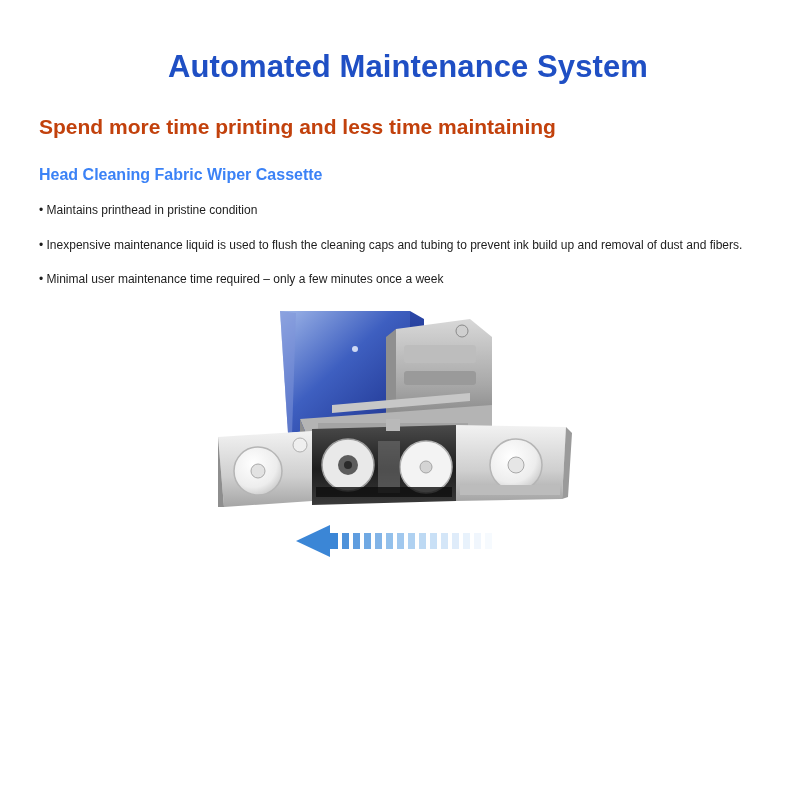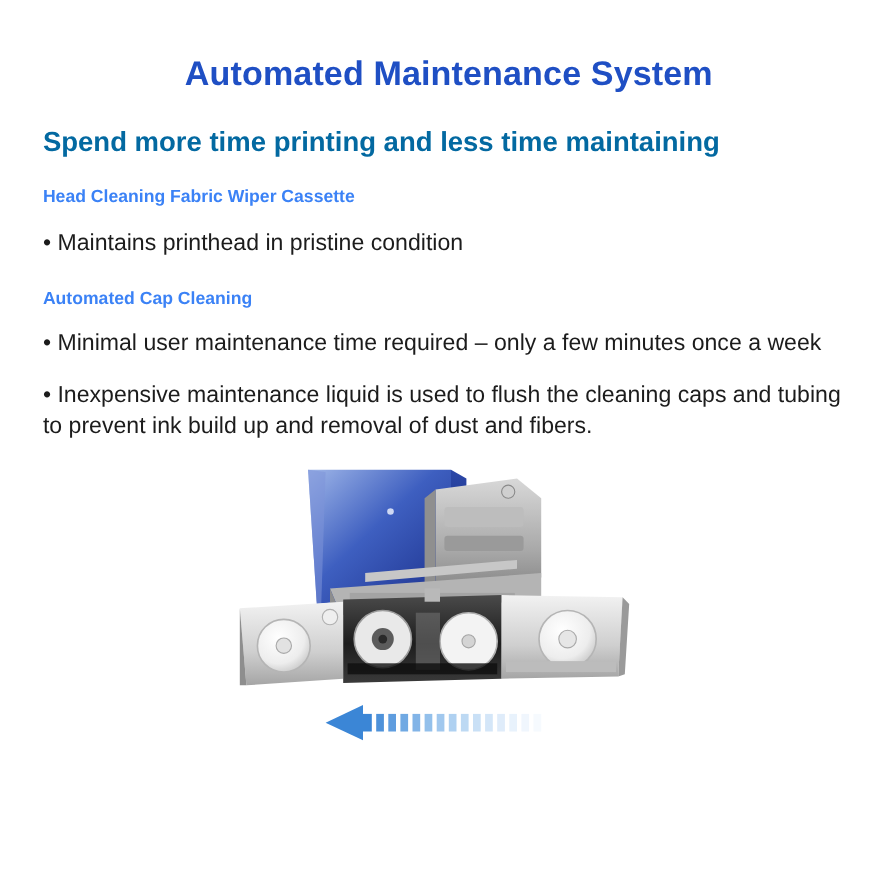--- a/index.html
+++ b/index.html
@@ -24,35 +24,35 @@
   .title {
     text-align: center;
     color: #1f4fc4;
     font-size: 31px;
     font-weight: bold;
     letter-spacing: 0.1px;
     margin: 10px 0 0 0;
     line-height: 1.1;
   }
   .subtitle {
-    font-size: 25px;
+    font-size: 21px;
     font-weight: bold;
-    color: #0369a1;
+    color: #c2410c;
     margin: 30px 0 0 3px;
     line-height: 1.2;
   }
   .section-heading {
     font-size: 16px;
     font-weight: bold;
     color: #3b82f6;
     margin: 26px 0 0 3px;
     line-height: 1.2;
   }
   .bullet {
-    font-size: 21px;
+    font-size: 12px;
     color: #1c1c1c;
     margin: 18px 0 0 3px;
     line-height: 1.38;
     max-width: 730px;
   }
   .bullet.tight {
     margin-top: 17px;
   }
   .artwork {
     position: relative;
@@ -70,23 +70,22 @@
 
 <div class="slide">
 
   <h1 class="title">Automated Maintenance System</h1>
 
   <h2 class="subtitle">Spend more time printing and less time maintaining</h2>
 
   <h3 class="section-heading">Head Cleaning Fabric Wiper Cassette</h3>
   <p class="bullet">• Maintains printhead in pristine condition</p>
 
-  <h3 class="section-heading">Automated Cap Cleaning</h3>
+  <p class="bullet">• Inexpensive maintenance liquid is used to flush the cleaning caps and tubing to prevent ink build up and removal of dust and fibers.</p>
   <p class="bullet tight">• Minimal user maintenance time required – only a few minutes once a week</p>
-  <p class="bullet">• Inexpensive maintenance liquid is used to flush the cleaning caps and tubing to prevent ink build up and removal of dust and fibers.</p>
 
   <div class="artwork">
     <svg class="art-svg" width="800" height="280" viewBox="0 0 800 280" xmlns="http://www.w3.org/2000/svg">
       <defs>
         <linearGradient id="blueBody" x1="0" y1="0" x2="1" y2="1">
           <stop offset="0%" stop-color="#9fb6e8"></stop>
           <stop offset="45%" stop-color="#3e5fc0"></stop>
           <stop offset="100%" stop-color="#1b2f8a"></stop>
         </linearGradient>
         <linearGradient id="blueSide" x1="0" y1="0" x2="0" y2="1">

